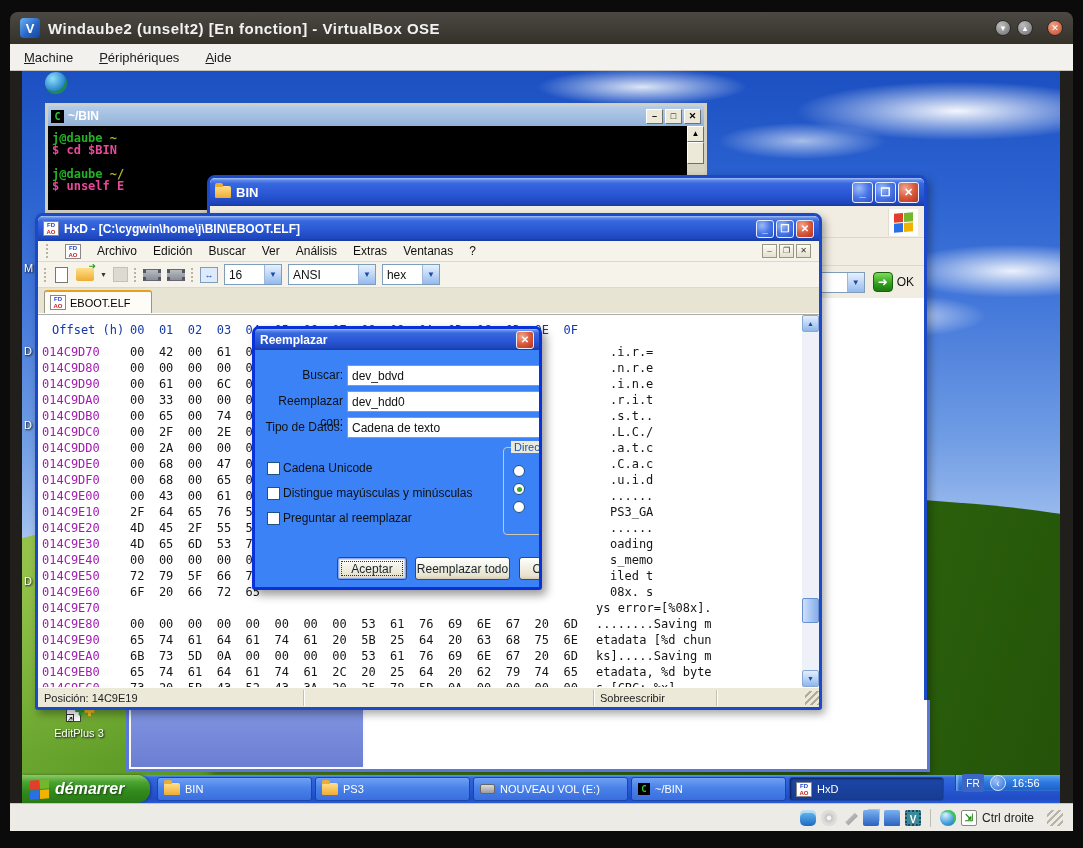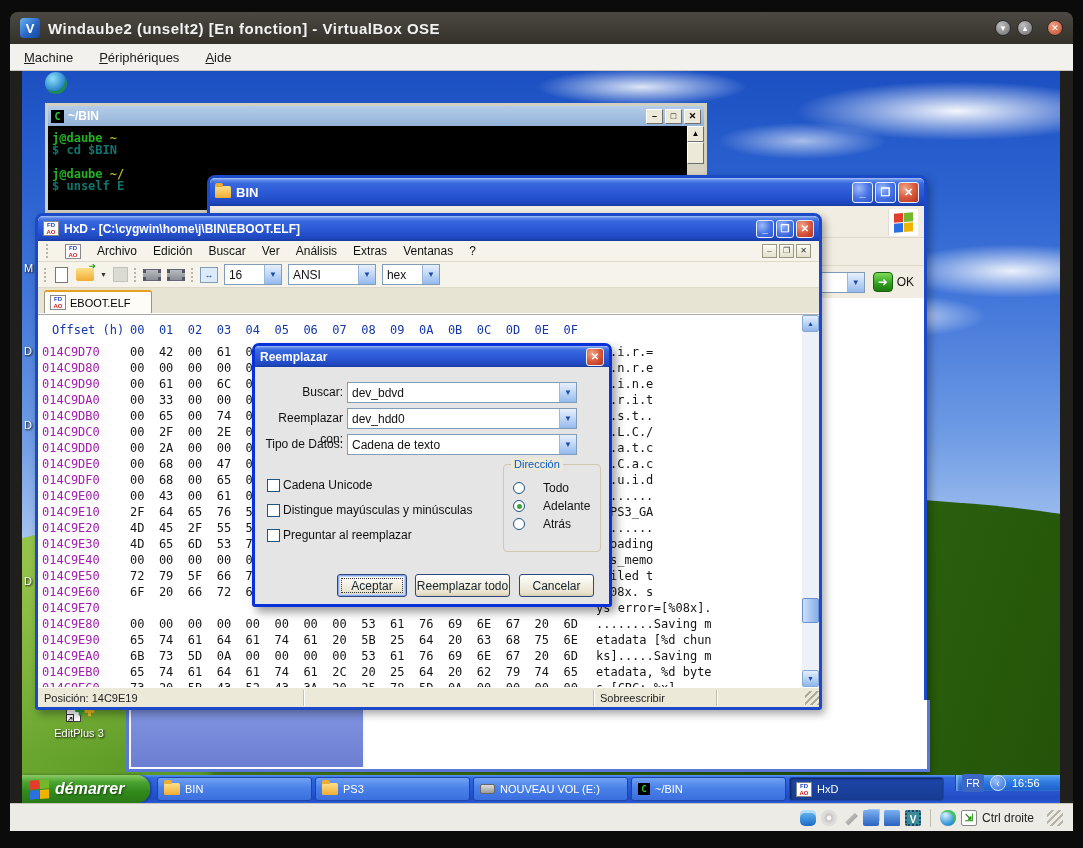--- a/index.html
+++ b/index.html
@@ -52,21 +52,21 @@
 
   
   #terminal{left:23px;top:32px;width:662px;height:110px;background:#ece9d8;border:3px solid #d4d0c0;z-index:5}
   #term-title{height:20px;background:linear-gradient(180deg,#b4cce8,#93b2d8);display:flex;align-items:center;gap:4px;padding:0 3px;color:#fff;font-size:12px;font-weight:bold}
   #term-icon{width:13px;height:13px;background:#000;color:#2dc82d;font:bold 10px "DejaVu Sans Mono",monospace;text-align:center;line-height:13px}
   .cbtn{width:17px;height:15px;background:#ece9d8;border:1px solid;border-color:#fff #6f6f6f #6f6f6f #fff;font-size:9px;line-height:13px;text-align:center;color:#000;margin-left:2px}
   #term-client{position:absolute;left:0;top:20px;right:17px;bottom:0;background:#000;padding:6px 4px 0 4px;font:bold 12px "DejaVu Sans Mono",monospace;line-height:12px}
   .tline{height:12px;white-space:pre}
   .tprompt{color:#22b122}
   .tpath{color:#b9b923}
-  .tcmd{color:#0f766e}
+  .tcmd{color:#ec4899}
   #term-scroll{position:absolute;right:0;top:20px;bottom:0;width:17px;background:#d8d4c4}
   #term-up{width:17px;height:16px;background:#ece9d8;border:1px solid;border-color:#fff #6f6f6f #6f6f6f #fff;font-size:8px;text-align:center;line-height:14px;color:#000}
   #term-thumb{width:17px;height:22px;background:#ece9d8;border:1px solid;border-color:#fff #6f6f6f #6f6f6f #fff}
 
   
   #bin-window{left:185px;top:104px;width:720px;height:597px;z-index:10;background:#f1ede2}
   #bin-title{height:28px;border-radius:5px 5px 0 0;font-size:13px}
   .folder-glyph{width:16px;height:12px;background:linear-gradient(180deg,#ffe08a,#efac33);border-radius:2px 2px 1px 1px;position:relative}
   .folder-glyph:before{content:"";position:absolute;left:0;top:-3px;width:8px;height:4px;background:#efac33;border-radius:2px 2px 0 0}
   #bin-strip1{position:absolute;left:0;top:28px;right:0;height:32px;background:#f1ede2;border-bottom:1px solid #ddd8c8}
@@ -119,21 +119,21 @@
   .xsb{position:absolute;left:0;width:17px;height:17px;border:1px solid #88a8d8;border-radius:2px;background:linear-gradient(180deg,#e4eefc,#bcd4f4 50%,#8eb6ea);color:#1c4ca8;font-size:7px;text-align:center;line-height:15px}
   #hex-thumb{position:absolute;left:0;top:283px;width:17px;height:25px;border:1px solid #6890d0;border-radius:2px;background:linear-gradient(90deg,#cfe0fa,#a8c6f2 50%,#86aee8)}
   #hxd-status{position:absolute;left:0;bottom:0;right:0;height:20px;background:#ece9d8;border-top:1px solid #fff;font-size:11px;color:#222;display:flex;align-items:center}
   .sb-sep{width:1px;height:16px;background:#c4c0b0;box-shadow:1px 0 0 #fff}
   #sb-pos{width:265px;padding-left:6px}
   #sb-fill1{width:289px}
   #sb-mode{width:122px;padding-left:6px}
   #sb-grip{margin-left:auto;width:14px;height:14px;background:repeating-linear-gradient(135deg,transparent 0 3px,#b0ac9c 3px 5px)}
 
   
-  #dialog{left:230px;top:272px;width:360px;height:264px;background:#e5e5e5;border:3px solid #0831d9;border-radius:7px 7px 3px 3px;box-shadow:4px 5px 10px rgba(0,0,0,.4);z-index:40;overflow:hidden}
+  #dialog{left:230px;top:255px;width:290px;height:264px;background:#3b82f6;border:3px solid #0831d9;border-radius:7px 7px 3px 3px;box-shadow:4px 5px 10px rgba(0,0,0,.4);z-index:40;overflow:hidden}
   #dlg-title{height:21px;font-size:12px}
   #dlg-title .capbtn{margin-left:auto}
   .dfield{position:absolute;left:0;width:100%;height:21px}
   .dlabel{position:absolute;left:8px;width:80px;text-align:right;font-size:12px;color:#111;line-height:21px}
   .dcombo{position:absolute;left:92px;width:230px;height:21px}
   .dcheck{position:absolute;left:12px;display:flex;align-items:center;gap:3px;height:14px}
   .cbox{width:13px;height:13px;background:#fff;border:1px solid #1d5281}
   .clabel{font-size:12px;color:#111}
   #dlg-group{position:absolute;left:248px;top:118px;width:98px;height:88px;border:1px solid #cec9ae;border-radius:4px}
   #dlg-group-label{position:absolute;left:7px;top:-7px;background:#ece9d8;padding:0 3px;color:#0a58c8;font-size:11px}

